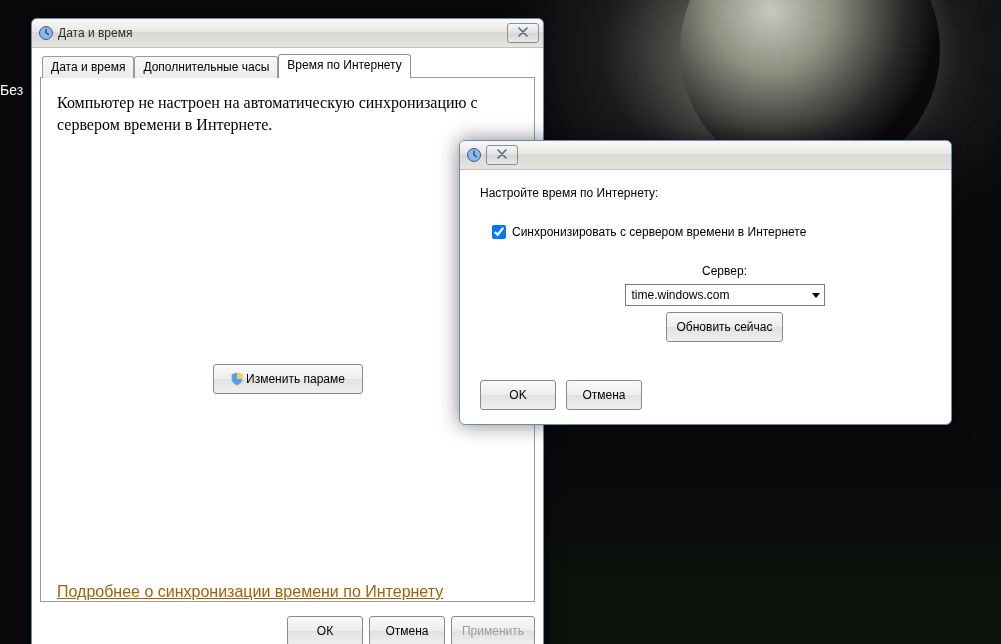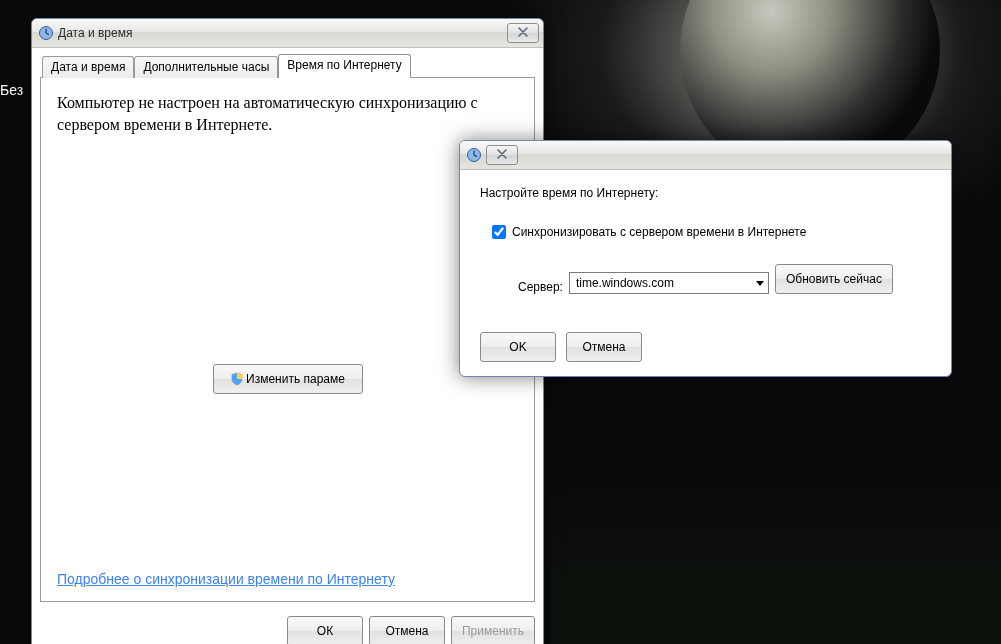--- a/index.html
+++ b/index.html
@@ -126,27 +126,27 @@
     font-family: Liberation Serif, serif;
   }
   .change-btn-row {
     position: absolute;
     top: 286px;
     width: 100%;
     left: 0;
     text-align: center;
   }
   .link {
-    color: #3b82f6;
+    color: #a16207;
     text-decoration: underline;
     cursor: pointer;
-    font-size: 14px;
+    font-size: 16px;
     position: absolute;
     left: 16px;
-    bottom: 14px;
+    bottom: 0;
   }
 
   .dlg-buttons {
     display: flex;
     justify-content: flex-end;
     gap: 6px;
     padding: 6px 8px 8px 0;
   }
   .btn {
     min-width: 76px;
@@ -190,24 +190,25 @@
     align-items: center;
     gap: 3px;
     margin-bottom: 22px;
     margin-left: 8px;
   }
   input[type=checkbox] {
     width: 14px; height: 14px;
   }
   .server-row {
     display: flex;
-    align-items: flex-end;
+    align-items: center;
     gap: 6px;
     margin-left: 38px;
     margin-bottom: 38px;
+    flex-direction: column;
   }
   .combo {
     width: 200px;
     height: 22px;
     border: 1px solid #7a7a7a;
     background: #fff;
     display: flex;
     align-items: center;
     justify-content: space-between;
     padding: 0 4px 0 6px;

